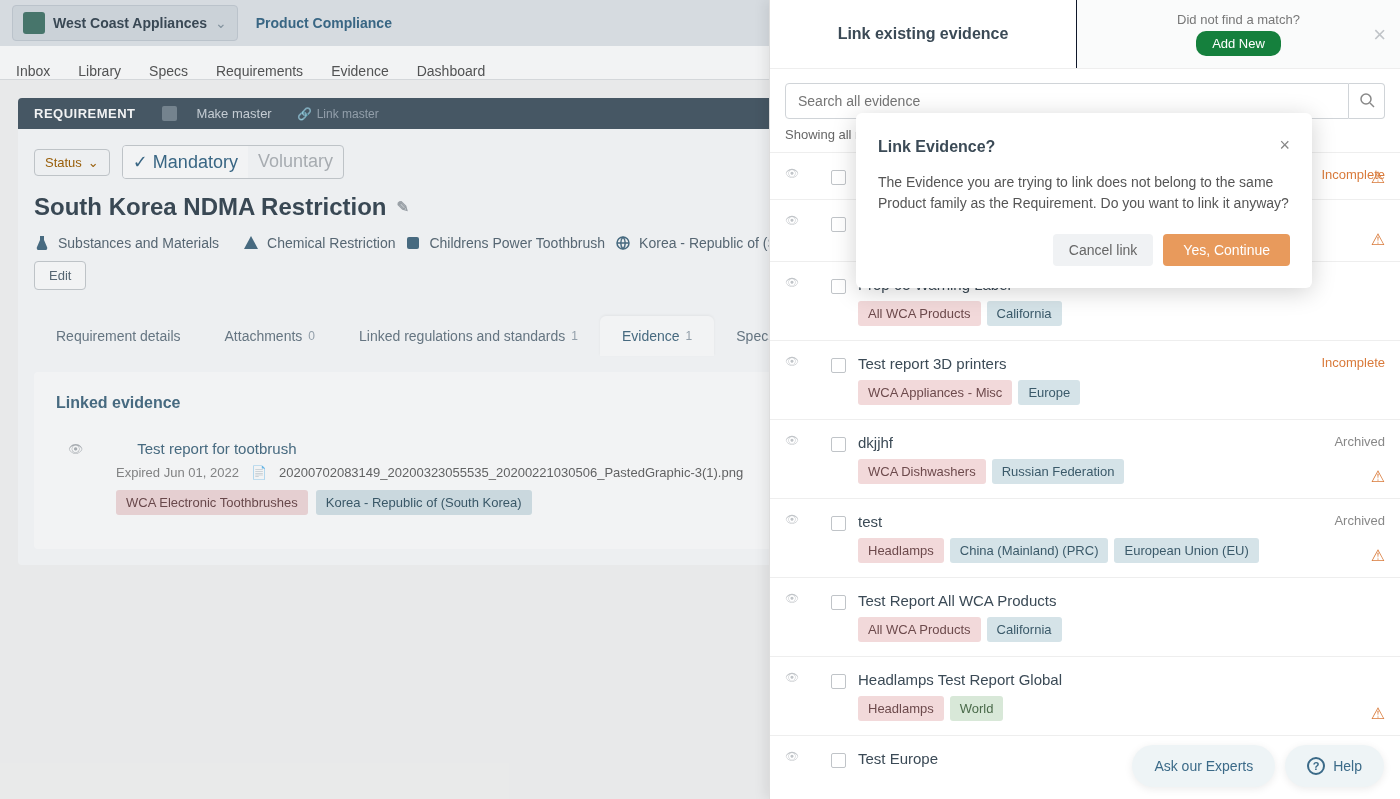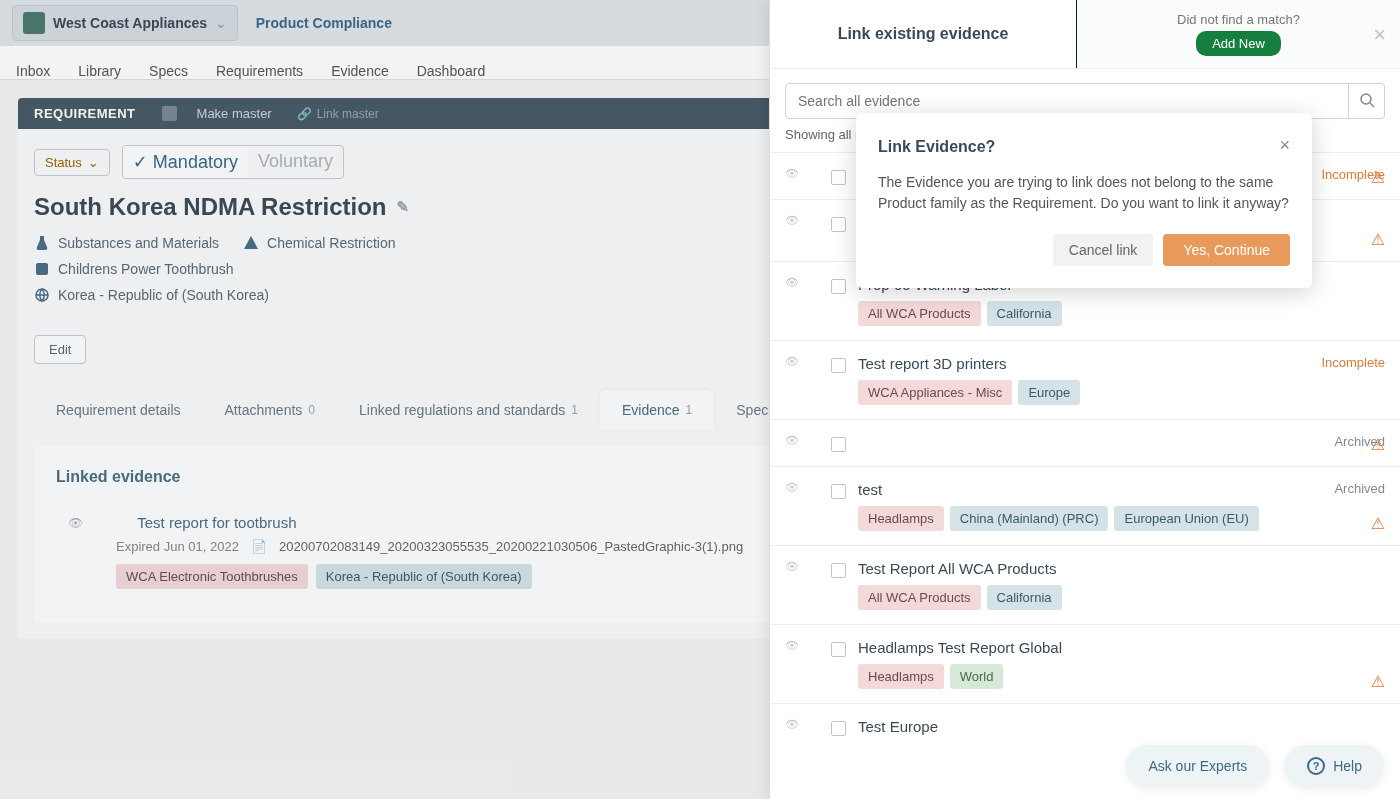--- a/index.html
+++ b/index.html
@@ -27,21 +27,21 @@
 .status-pill { border: 1px solid #c8ccd0; border-radius: 4px; padding: 5px 10px; color: #a16207; display: flex; align-items: center; gap: 6px; font-size: 13px; }
 .mv-pill { border: 1px solid #c8ccd0; border-radius: 4px; display: flex; font-size: 18px; overflow: hidden; }
 .mv-pill span { padding: 5px 10px; }
 .mv-pill .active { background: #fff; color: #3b6a88; }
 .mv-pill .active::before { content: "✓ "; }
 .mv-pill .inactive { color: #b0b4b8; }
 
 .req-title { font-size: 24px; font-weight: 600; color: #3b4a56; margin-bottom: 14px; display: flex; align-items: center; gap: 10px; }
 .edit-pencil { color: #a0a6ac; font-size: 15px; }
 
-.meta-rows { display: flex; flex-direction: column; gap: 10px; margin-bottom: 32px; color: #5a6a76; font-size: 14px; }
+.meta-rows { display: flex; flex-direction: row; gap: 10px; margin-bottom: 10px; color: #5a6a76; font-size: 14px; }
 .meta-row { display: flex; align-items: center; gap: 24px; }
 .meta-item { display: flex; align-items: center; gap: 8px; }
 .edit-btn { border: 1px solid #c8ccd0; border-radius: 4px; padding: 6px 14px; background: #fff; color: #5a6a76; font-size: 13px; }
 
 .tabs { display: flex; gap: 0; margin: 26px 0 16px; }
 .tab { padding: 12px 22px; color: #6a7a86; font-size: 14px; display: flex; align-items: center; gap: 6px; cursor: pointer; border-radius: 6px 6px 0 0; }
 .tab.active { background: #fff; color: #4a6e84; font-weight: 500; box-shadow: 0 -1px 3px rgba(0,0,0,.05); }
 .tab .count { font-size: 12px; color: #9aa6b1; }
 
 .linked-ev { background: #fff; border-radius: 4px; padding: 22px; }
@@ -92,21 +92,21 @@
 .confirm-x { color: #888; font-size: 18px; cursor: pointer; }
 .confirm-msg { font-size: 14px; color: #555; line-height: 1.5; margin-bottom: 20px; }
 .confirm-btns { display: flex; justify-content: flex-end; gap: 10px; }
 .btn-cancel { background: #f0f2f4; border: none; border-radius: 4px; padding: 8px 16px; color: #666; font-size: 14px; }
 .btn-yes { background: #e89a5c; border: none; border-radius: 4px; padding: 8px 20px; color: #fff; font-size: 14px; font-weight: 500; }
 
 
 .dim { position: absolute; inset: 0; background: rgba(40,50,60,.06); pointer-events: none; }
 
 
-.help-chips { position: absolute; right: 16px; bottom: 12px; display: flex; gap: 16px; z-index: 40; }
+.help-chips { position: absolute; right: 16px; bottom: 12px; display: flex; gap: 10px; z-index: 40; }
 .chip { background: #eef4f6; border-radius: 22px; padding: 12px 22px; color: #3b6a88; font-weight: 500; font-size: 14px; display: flex; align-items: center; gap: 8px; box-shadow: 0 2px 8px rgba(0,0,0,.08); }
 .chip-icon { width: 18px; height: 18px; border: 2px solid #3b6a88; border-radius: 50%; display: flex; align-items: center; justify-content: center; font-size: 11px; font-weight: 700; }
 
 
 .ico { display: inline-flex; width: 16px; height: 16px; }
 svg { width: 100%; height: 100%; }
 </style>
 </head>
 <body>
 
@@ -314,20 +314,27 @@
             <span class="tag tag-pink">WCA Appliances - Misc</span>
             <span class="tag tag-blue">Europe</span>
           </div>
     </div>
     <span class="ev-status st-incomplete">Incomplete</span>
       </div>
       <div class="ev-row">
     <span class="ev-row-eye">👁</span>
     <div class="ev-row-chk"></div>
 
+    <div class="ev-row-body">
+      <div class="ev-row-title">dkjjhf</div>
+      <div class="ev-row-tags">
+            <span class="tag tag-pink">WCA Dishwashers</span>
+            <span class="tag tag-blue">Russian Federation</span>
+          </div>
+    </div>
     <span class="ev-status st-archived">Archived</span>
         <span class="warn-badge">⚠</span>
       </div>
       <div class="ev-row">
     <span class="ev-row-eye">👁</span>
     <div class="ev-row-chk"></div>
 
     <div class="ev-row-body">
       <div class="ev-row-title">test</div>
       <div class="ev-row-tags">

